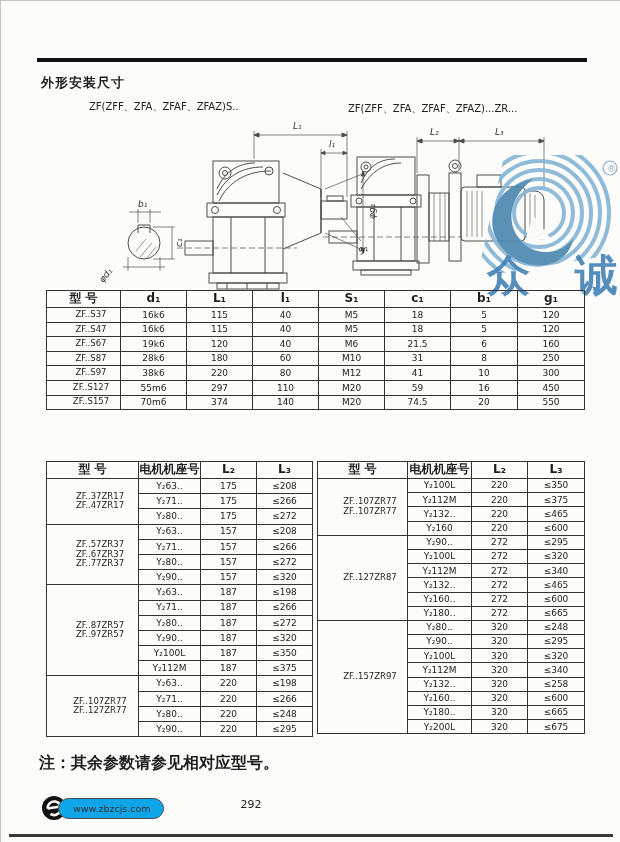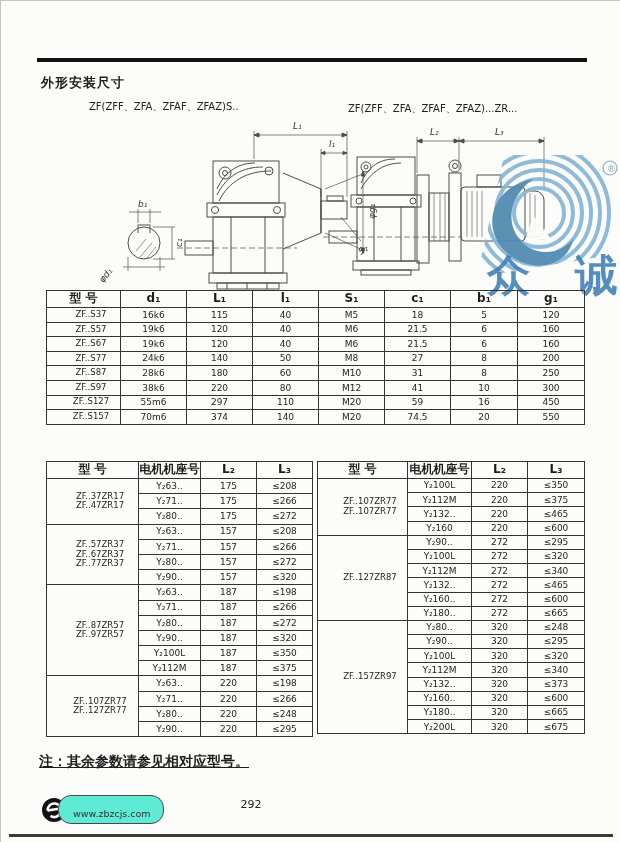--- a/index.html
+++ b/index.html
@@ -16,24 +16,24 @@
   th,td{border:1px solid #333;font-size:9px;text-align:center;padding:0;line-height:1.15;
         overflow:hidden;white-space:nowrap;}
   th{font-weight:bold;font-size:12px;height:16px;}
   #table1 td{height:13.6px;}
   #table2 td{height:14.2px;}
   #table3 td{height:13.2px;}
   td.model{font-size:8.5px;padding-left:15px;}
   .t1{left:45px;top:289px;width:538px;}
   .t2{left:45px;top:460px;width:266px;}
   .t3{left:316px;top:460px;width:267px;}
-  .note{left:38px;top:752px;font-size:14px;font-weight:bold;text-decoration:underline;}
+  .note{left:38px;top:752px;font-size:16px;font-weight:bold;}
   .footer-logo{left:40px;top:794px;display:flex;align-items:center;}
-  .url-pill{border:1.5px solid #4a4a4a;border-radius:13px;padding:12px 12px 4px 14px;margin-left:-9px;
-            font-size:9.5px;color:#333;background:#5eead4;text-align:right;}
+  .url-pill{border:1.5px solid #4a4a4a;border-radius:13px;padding:4px 12px 4px 14px;margin-left:-9px;
+            font-size:9.5px;color:#333;background:#0ea5e9;text-align:right;}
   .page-num{left:0;top:797px;width:500px;text-align:center;font-size:11px;color:#222;}
   .drawings{left:40px;top:112px;}
   .watermark{left:446px;top:154px;opacity:.92;}
   .wm-char{position:absolute;font-size:43px;font-weight:bold;color:#3f7fb5;opacity:.88;}
   .wm-c1{left:486px;top:246px;}
   .wm-c2{left:574px;top:246px;}
   svg text{font-size:9px;fill:#333;font-style:italic;}
 </style>
 </head>
 <body>
@@ -200,50 +200,40 @@
           <td class="model">ZF..S37</td>
           <td>16k6</td>
           <td>115</td>
           <td>40</td>
           <td>M5</td>
           <td>18</td>
           <td>5</td>
           <td>120</td>
         </tr>
         <tr>
-          <td class="model">ZF..S57</td>
-          <td>19k6</td>
+          <td class="model">ZF..S47</td>
+          <td>16k6</td>
+          <td>115</td>
+          <td>40</td>
+          <td>M5</td>
+          <td>18</td>
+          <td>5</td>
           <td>120</td>
-          <td>40</td>
-          <td>M6</td>
-          <td>21.5</td>
-          <td>6</td>
-          <td>160</td>
         </tr>
         <tr>
           <td class="model">ZF..S67</td>
           <td>19k6</td>
           <td>120</td>
           <td>40</td>
           <td>M6</td>
           <td>21.5</td>
           <td>6</td>
           <td>160</td>
         </tr>
         <tr>
-          <td class="model">ZF..S77</td>
-          <td>24k6</td>
-          <td>140</td>
-          <td>50</td>
-          <td>M8</td>
-          <td>27</td>
-          <td>8</td>
-          <td>200</td>
-        </tr>
-        <tr>
           <td class="model">ZF..S87</td>
           <td>28k6</td>
           <td>180</td>
           <td>60</td>
           <td>M10</td>
           <td>31</td>
           <td>8</td>
           <td>250</td>
         </tr>
         <tr>
@@ -488,21 +478,21 @@
           <td>≤320</td>
         </tr>
         <tr>
           <td>Y₂112M</td>
           <td>320</td>
           <td>≤340</td>
         </tr>
         <tr>
           <td>Y₂132..</td>
           <td>320</td>
-          <td>≤373</td>
+          <td>≤258</td>
         </tr>
         <tr>
           <td>Y₂160..</td>
           <td>320</td>
           <td>≤600</td>
         </tr>
         <tr>
           <td>Y₂180..</td>
           <td>320</td>
           <td>≤665</td>

